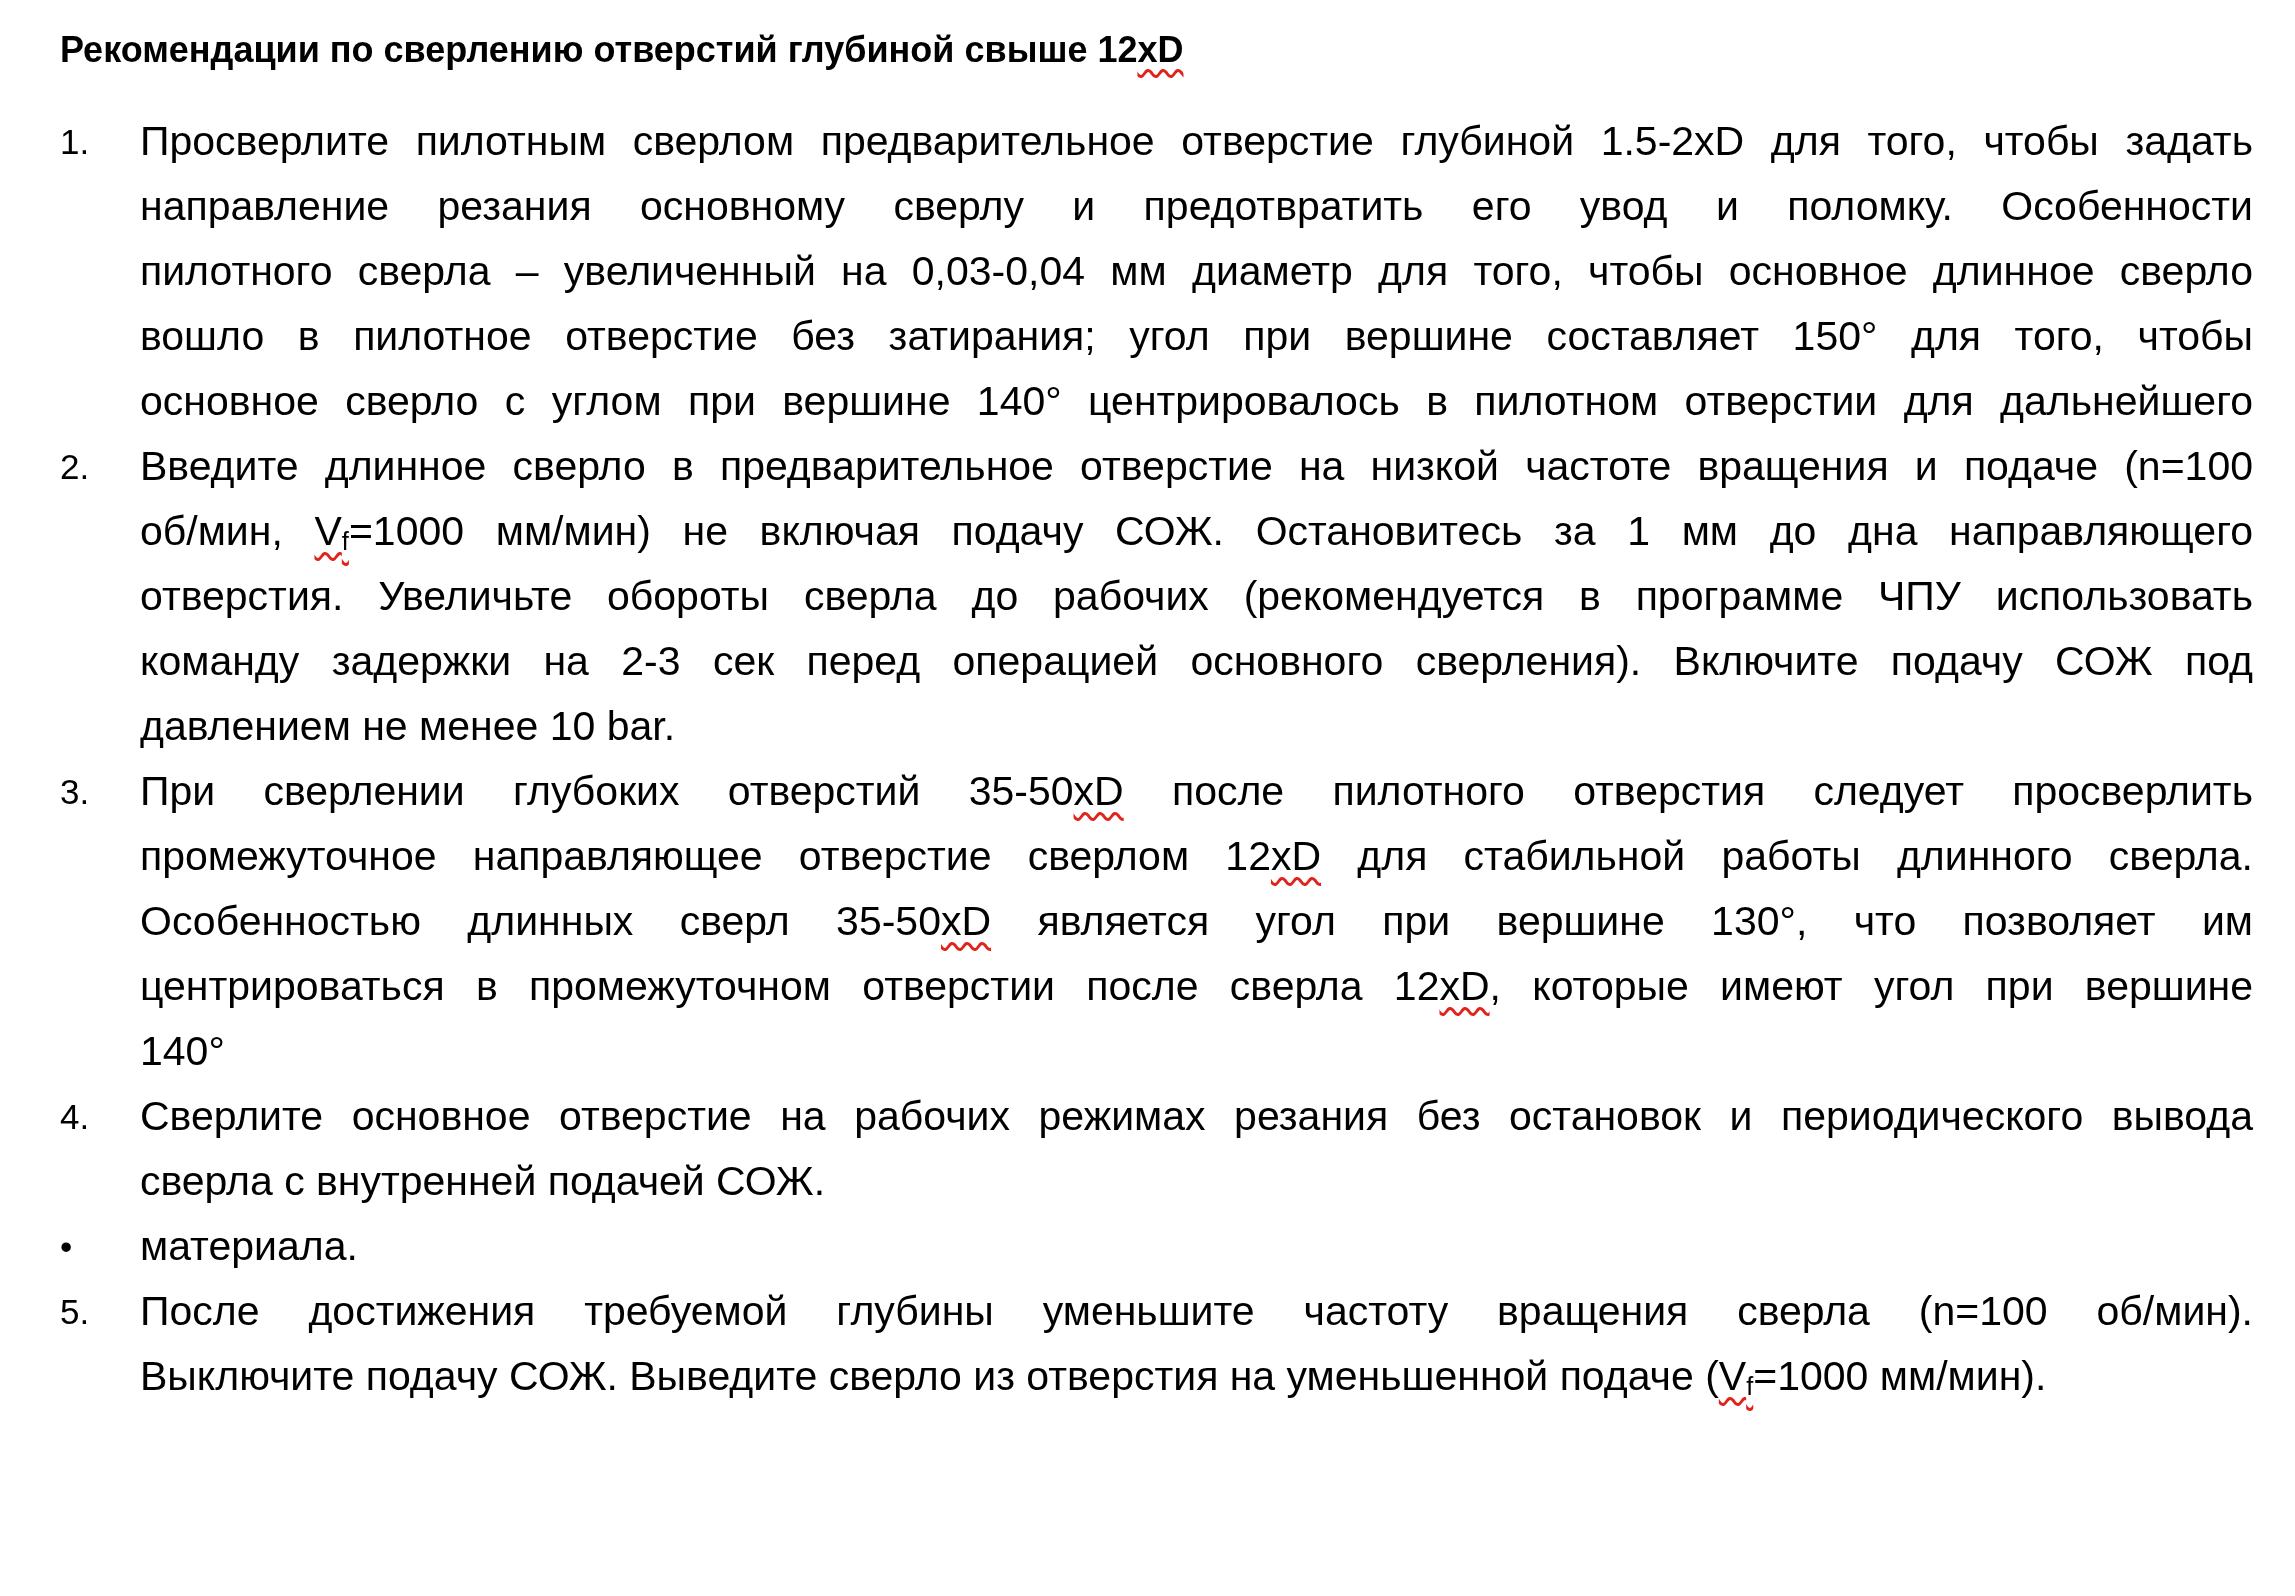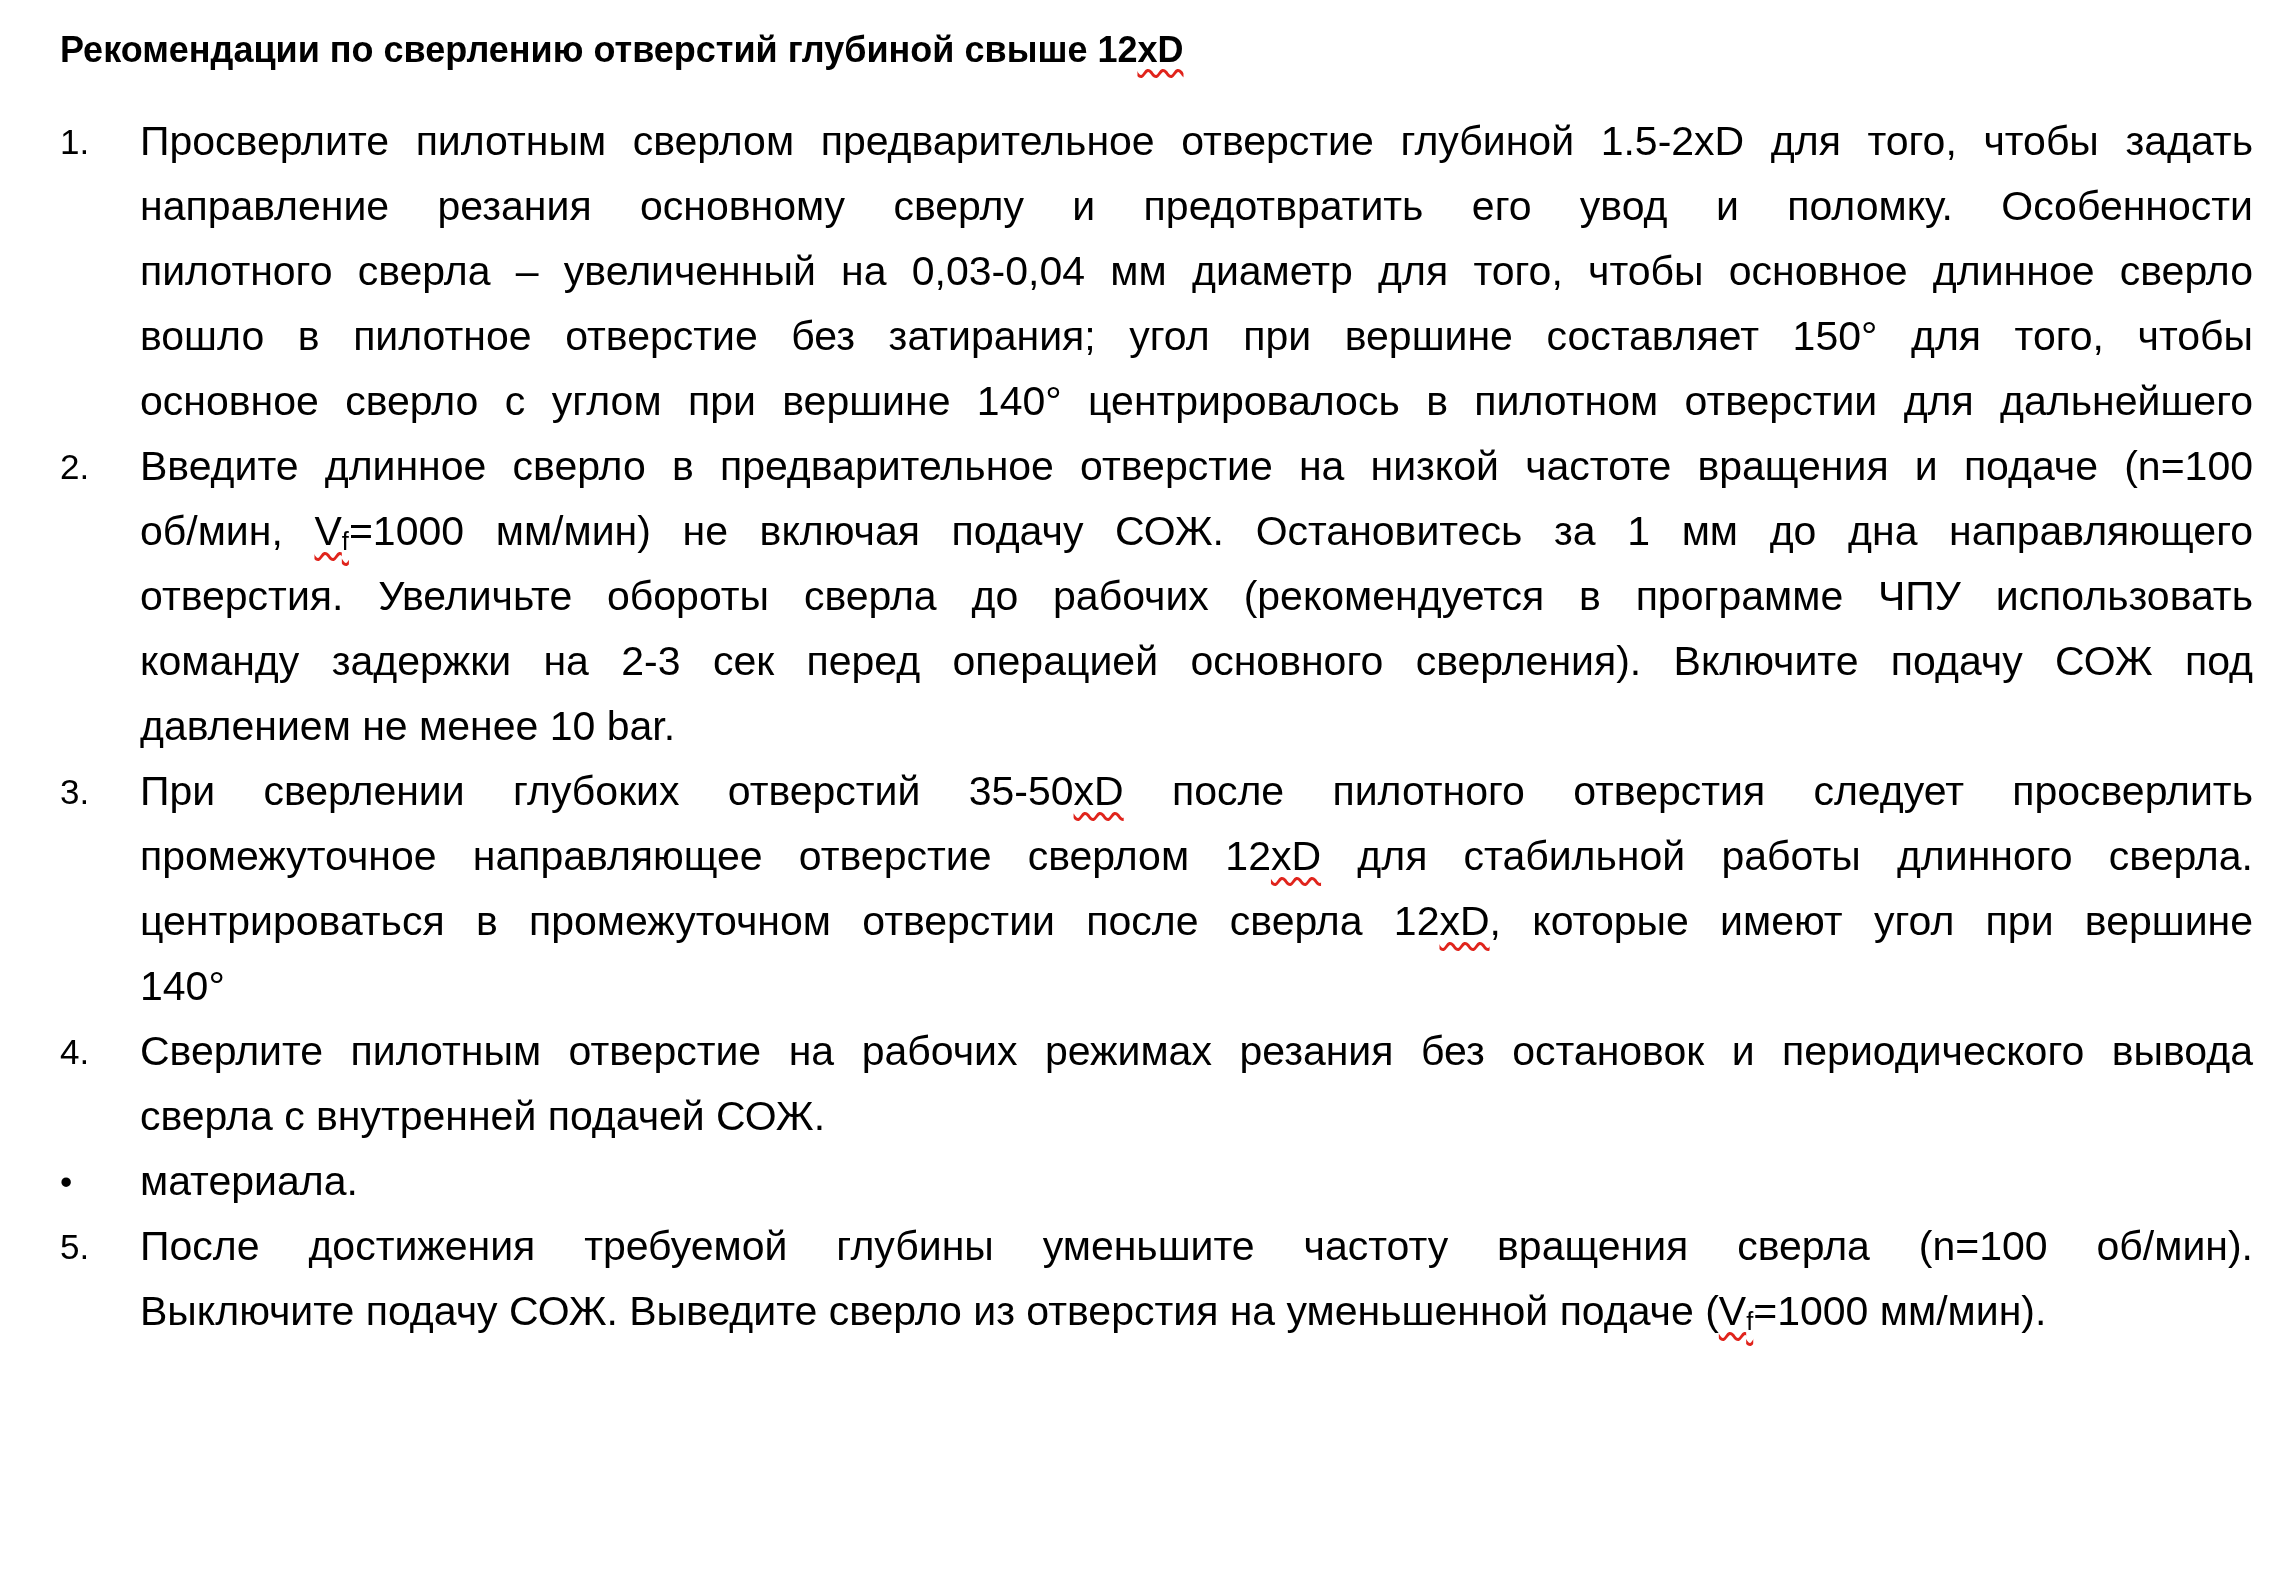--- a/index.html
+++ b/index.html
@@ -88,29 +88,30 @@
           <div class="line fill"><span>команду задержки на 2-3 сек перед операцией основного сверления). Включите подачу СОЖ под</span></div>
           <div class="line"><span>давлением не менее 10 bar.</span></div>
         </div>
     </div>
 
     <div class="item">
       <span class="marker">3.</span>
       <div class="item-text">
           <div class="line fill"><span>При сверлении глубоких отверстий 35-50</span><span class="wavy">xD</span><span> после пилотного отверстия следует просверлить</span></div>
           <div class="line fill"><span>промежуточное направляющее отверстие сверлом 12</span><span class="wavy">xD</span><span> для стабильной работы длинного сверла.</span></div>
+          <div class="line fill"><span>Особенностью длинных сверл 35-50</span><span class="wavy">xD</span><span> является угол при вершине 130°, что позволяет им</span></div>
           <div class="line fill"><span>центрироваться в промежуточном отверстии после сверла 12</span><span class="wavy">xD</span><span>, которые имеют угол при вершине</span></div>
           <div class="line"><span>140°</span></div>
         </div>
     </div>
 
     <div class="item">
       <span class="marker">4.</span>
       <div class="item-text">
-          <div class="line fill"><span>Сверлите пилотным отверстие на рабочих режимах резания без остановок и периодического вывода</span></div>
+          <div class="line fill"><span>Сверлите основное отверстие на рабочих режимах резания без остановок и периодического вывода</span></div>
           <div class="line"><span>сверла с внутренней подачей СОЖ.</span></div>
         </div>
     </div>
 
     <div class="item">
       <span class="marker">•</span>
       <div class="item-text">
           <div class="line"><span>материала.</span></div>
         </div>
     </div>

